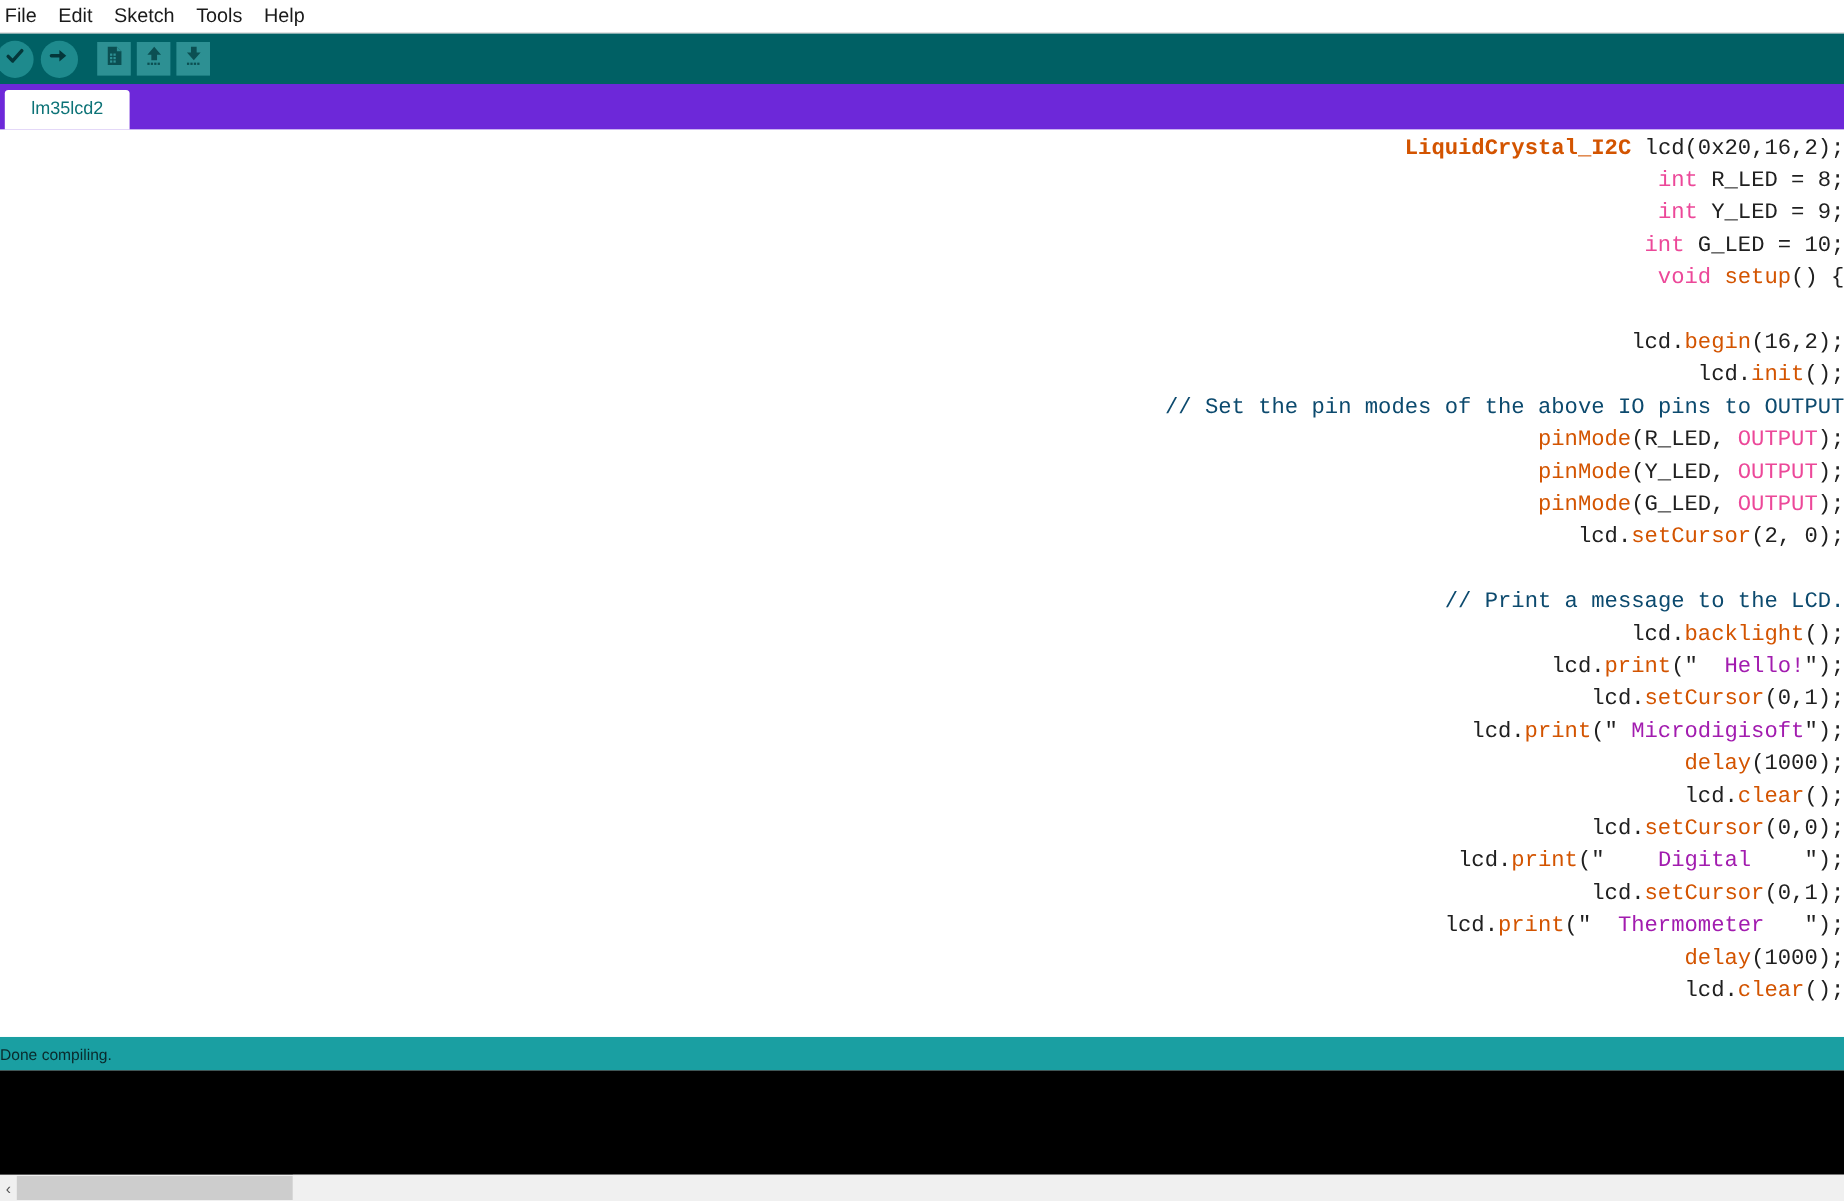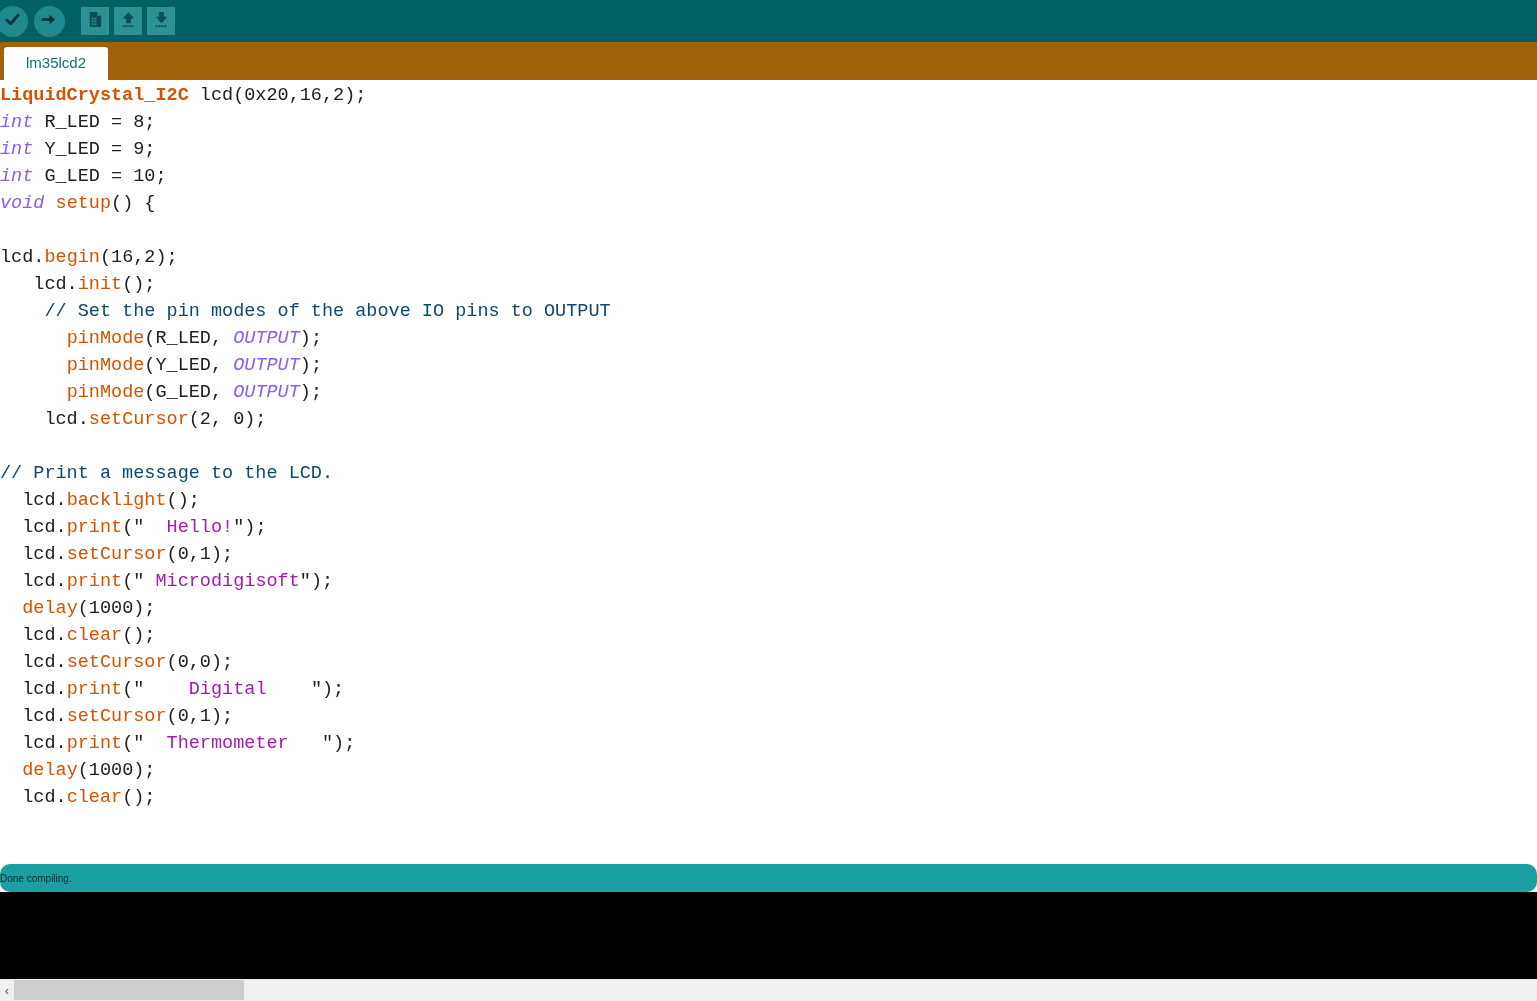--- a/index.html
+++ b/index.html
@@ -74,21 +74,21 @@
     align-items: center;
     justify-content: center;
     margin-right: 5px;
     flex: 0 0 auto;
   }
   .tb-gap { width: 10px; flex: 0 0 auto; }
 
   
   .tabbar {
     height: 38px;
-    background: #a16207;
+    background: #6d28d9;
     display: flex;
     align-items: flex-end;
     flex: 0 0 auto;
     padding-left: 4px;
     box-sizing: border-box;
   }
   .tab {
     background: #ffffff;
     color: #0d7377;
     font-size: 15px;
@@ -98,48 +98,48 @@
     font-family: "Liberation Sans", sans-serif;
   }
 
   
   .editor {
     flex: 1 1 auto;
     background: #ffffff;
     position: relative;
     overflow: hidden;
     padding-top: 2px;
+    text-align: right;
   }
   .code {
     font-family: "Liberation Mono", monospace;
     font-size: 18.5px;
     line-height: 27px;
     white-space: pre;
     color: #202020;
     padding-left: 0px;
   }
   .code .ln { display: block; height: 27px; }
-  .kw      { color: #8b5cf6; font-style: italic; }
+  .kw      { color: #ec4899; }
   .fn      { color: #d35400; }
   .type    { color: #d35400; font-weight: bold; }
   .cmt     { color: #0c4a6e; }
   .str     { color: #a21caf; }
   .plain   { color: #202020; }
 
   
   .statusmsg {
     height: 28px;
     background: #1a9fa2;
     color: #0a2a2c;
-    font-size: 10px;
-    display: flex;
-    align-items: center;
-    flex: 0 0 auto;
-    font-family: "Liberation Sans", sans-serif;
-    border-radius: 10px;
+    font-size: 13px;
+    display: flex;
+    align-items: center;
+    flex: 0 0 auto;
+    font-family: "Liberation Sans", sans-serif;
   }
 
   
   .console {
     height: 87px;
     background: #000000;
     color: #e8e8e8;
     font-family: "Liberation Mono", monospace;
     font-size: 18px;
     line-height: 27px;
@@ -205,20 +205,27 @@
     align-items: center;
     flex: 0 0 auto;
     font-family: "Liberation Sans", sans-serif;
   }
 </style>
 </head>
 <body>
 
 <div class="app">
 
+  <div class="menubar">
+    <div class="menu-item">File</div>
+    <div class="menu-item">Edit</div>
+    <div class="menu-item">Sketch</div>
+    <div class="menu-item">Tools</div>
+    <div class="menu-item">Help</div>
+  </div>
 
   <div class="toolbar">
     <div class="tb-round">
       <span>
         <svg width="19" height="19" viewBox="0 0 20 20">
           <path d="M4 10.5 L8 14.5 L16 5.5" stroke="#04373a" stroke-width="3" fill="none" stroke-linecap="round" stroke-linejoin="round"></path>
         </svg>
       </span>
     </div>
     <div class="tb-round">

